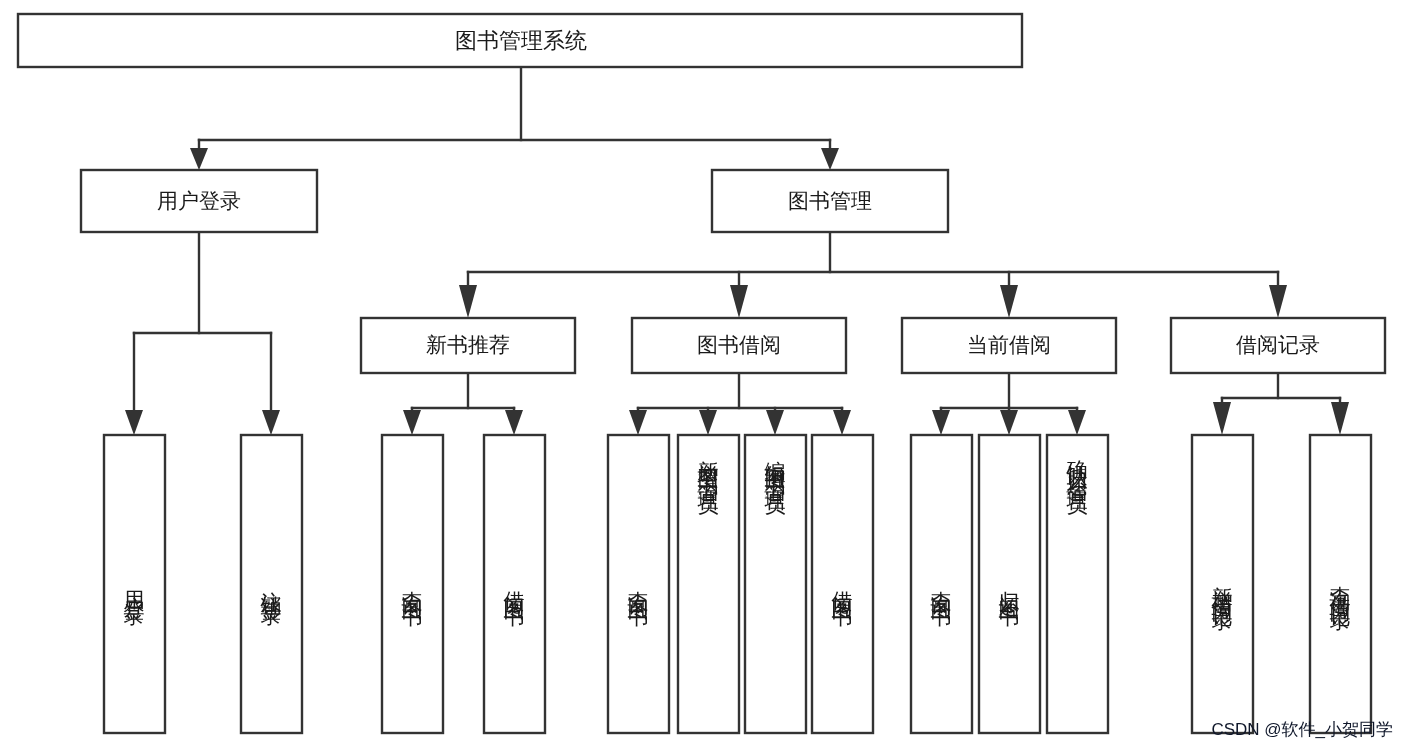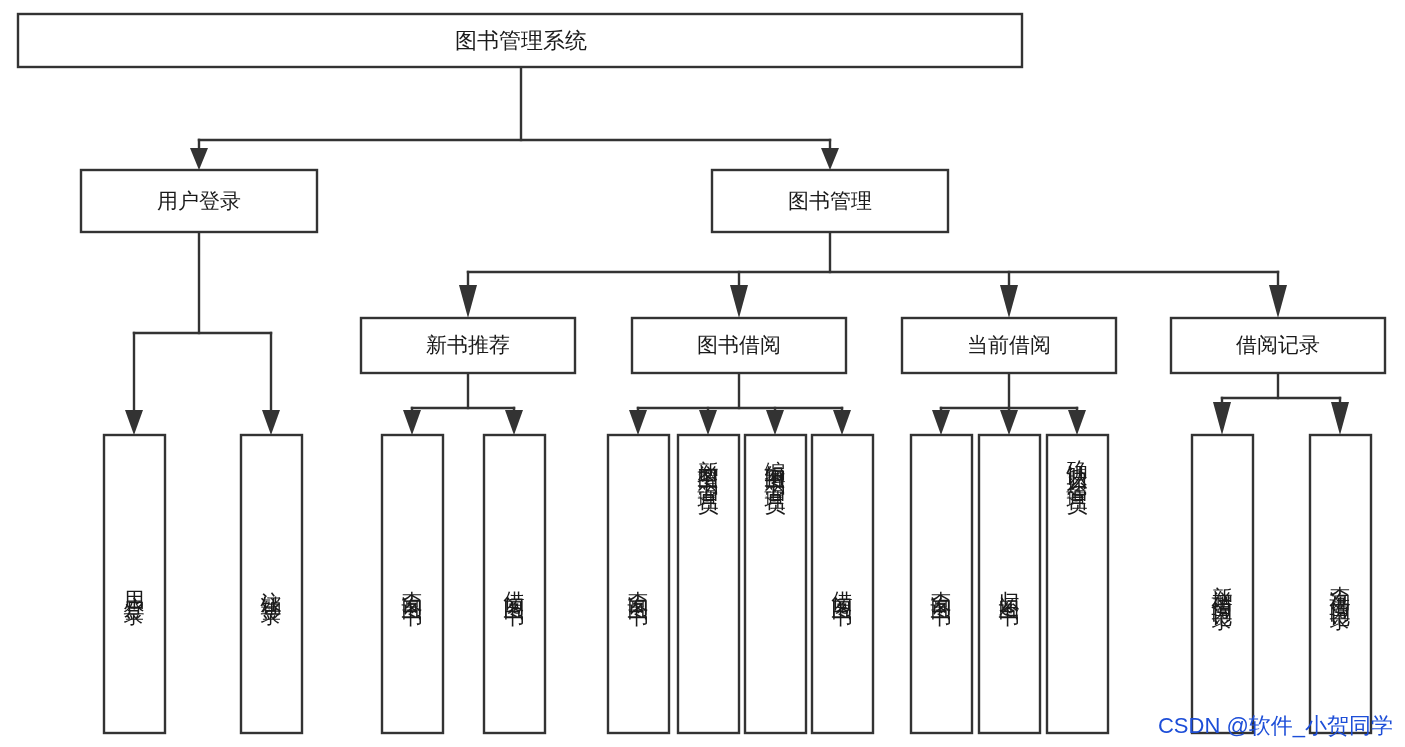--- a/index.html
+++ b/index.html
@@ -71,22 +71,22 @@
     font-size: 21px;
     line-height: 1;
     color: #1a1a1a;
     white-space: nowrap;
   }
   .watermark {
     position: absolute;
     right: 12px;
     bottom: 6px;
     font-family: "Liberation Sans", "DejaVu Sans", sans-serif;
-    font-size: 22px;
-    color: #1d4ed8;
+    font-size: 17px;
+    color: #0f172a;
     white-space: nowrap;
     pointer-events: none;
   }
 </style>
 </head>
 <body>
 
 <div id="diagram-root">
 
   <svg id="diagram-svg" viewBox="0 0 1405 747">

